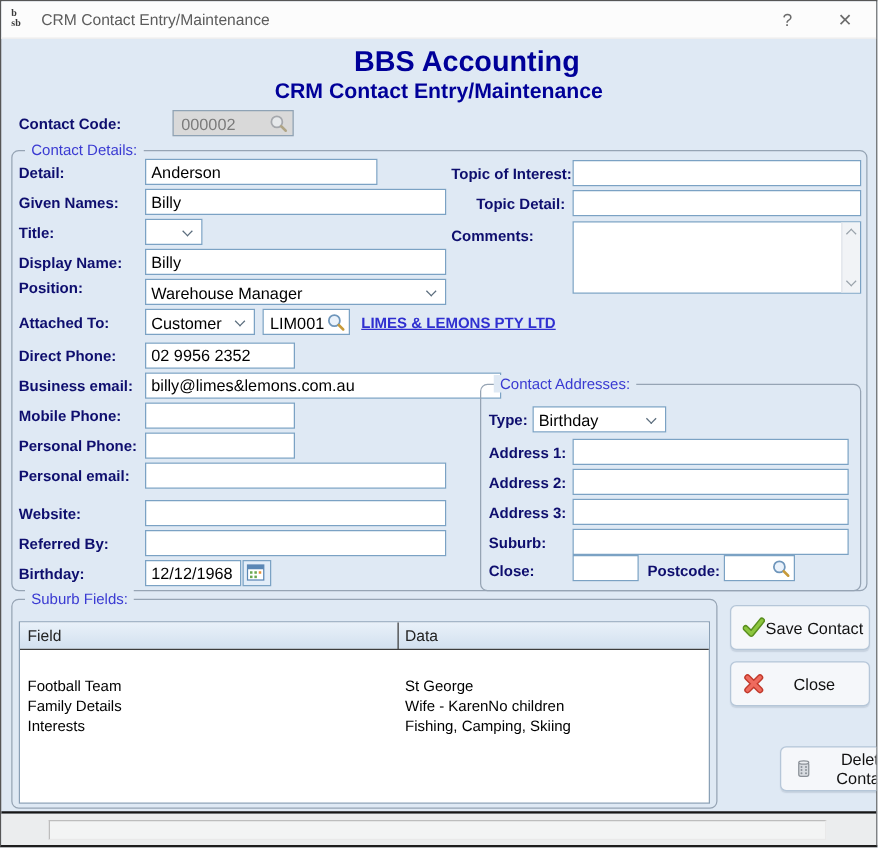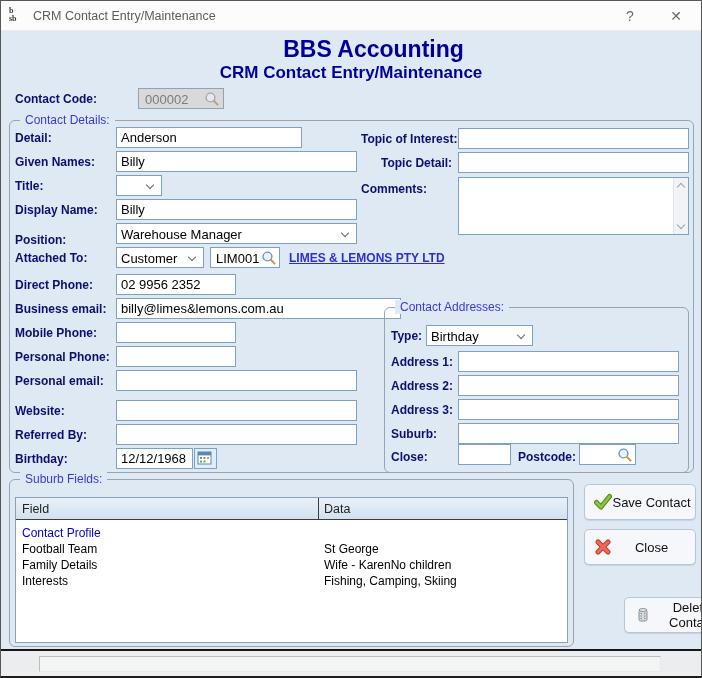--- a/index.html
+++ b/index.html
@@ -70,21 +70,21 @@
     <div class="tb-logo">b<br>sb</div>
     <span class="tb-title">CRM Contact Entry/Maintenance</span>
     <span class="tb-btn tb-help">?</span>
     <span class="tb-btn tb-close">✕</span>
   </div>
 
   <div class="h1">BBS Accounting</div>
   <div class="h2">CRM Contact Entry/Maintenance</div>
 
   <span class="lbl" style="left:14px;top:91px;">Contact Code:</span>
-  <div class="code-box" style="left:137px;top:87px;width:86px;">
+  <div class="code-box" style="left:137px;top:87px;width:97px;">
     <span class="val">000002</span>
     <svg class="mag" style="right:3px;opacity:.65;" viewBox="0 0 16 16">
         <circle cx="6.5" cy="6.5" r="4.4" fill="#eef2f6" stroke="#8a8f96" stroke-width="1.4"></circle>
         <line x1="10" y1="10" x2="13.6" y2="13.6" stroke="#9b8a5a" stroke-width="2" stroke-linecap="round"></line>
       </svg>
   </div>
 
   <div class="grp" style="left:8px;top:119px;width:685px;height:353px;">
     <span class="grp-lbl">Contact Details:</span>
   </div>
@@ -97,21 +97,21 @@
 
   <span class="lbl" style="left:14px;top:178px;">Title:</span>
   <div class="combo" style="left:115px;top:174px;width:46px;">
     <span class="txt"></span>
     <span class="chev"></span>
   </div>
 
   <span class="lbl" style="left:14px;top:202px;">Display Name:</span>
   <input class="inp" style="left: 115px; top: 198px; width: 241px;" value="Billy">
 
-  <span class="lbl" style="left:14px;top:232px;">Position:</span>
+  <span class="lbl" style="left:14px;top:222px;">Position:</span>
   <div class="combo" style="left:115px;top:222px;width:241px;">
     <span class="txt">Warehouse Manager</span>
     <span class="chev"></span>
   </div>
 
   <span class="lbl" style="left:14px;top:250px;">Attached To:</span>
   <div class="combo" style="left:115px;top:246px;width:88px;padding-left:46px;">
     <span class="txt">Customer</span>
     <span class="chev"></span>
   </div>
@@ -203,24 +203,20 @@
 
   <div class="grp" style="left:8px;top:478px;width:565px;height:168px;">
     <span class="grp-lbl">Suburb Fields:</span>
   </div>
   <div class="tbl">
     <div class="tbl-head">
       <span class="hcell" style="left:6px;">Field</span>
       <span class="hcell" style="left:308px;">Data</span>
       <span class="hdiv"></span>
     </div>
-    <div class="trow cat" style="top:27px;">
-      <span class="fcell">Contact Profile</span>
-      <span class="dcell"></span>
-    </div>
     <div class="trow" style="top:43px;">
       <span class="fcell">Football Team</span>
       <span class="dcell">St George</span>
     </div>
     <div class="trow" style="top:59px;">
       <span class="fcell">Family Details</span>
       <span class="dcell">Wife - KarenNo children</span>
     </div>
     <div class="trow" style="top:75px;">
       <span class="fcell">Interests</span>

